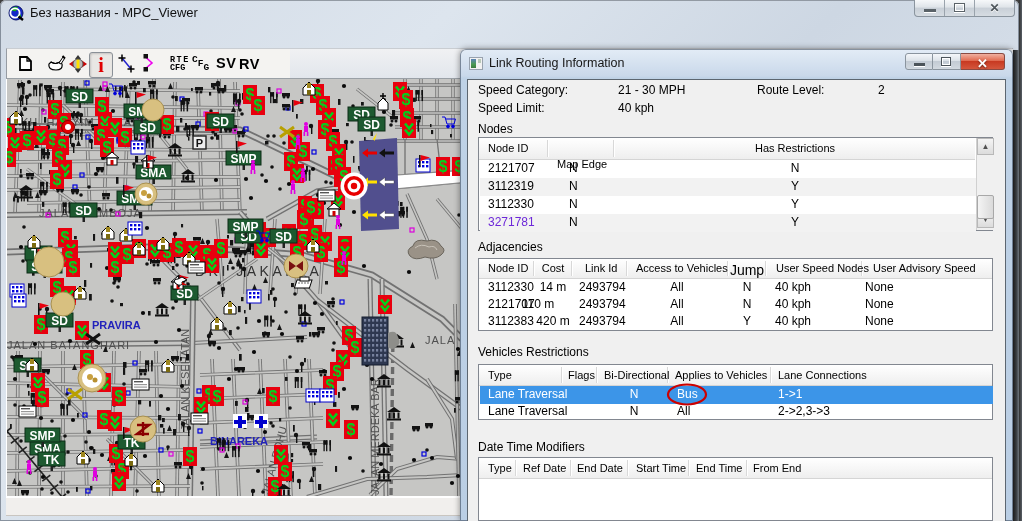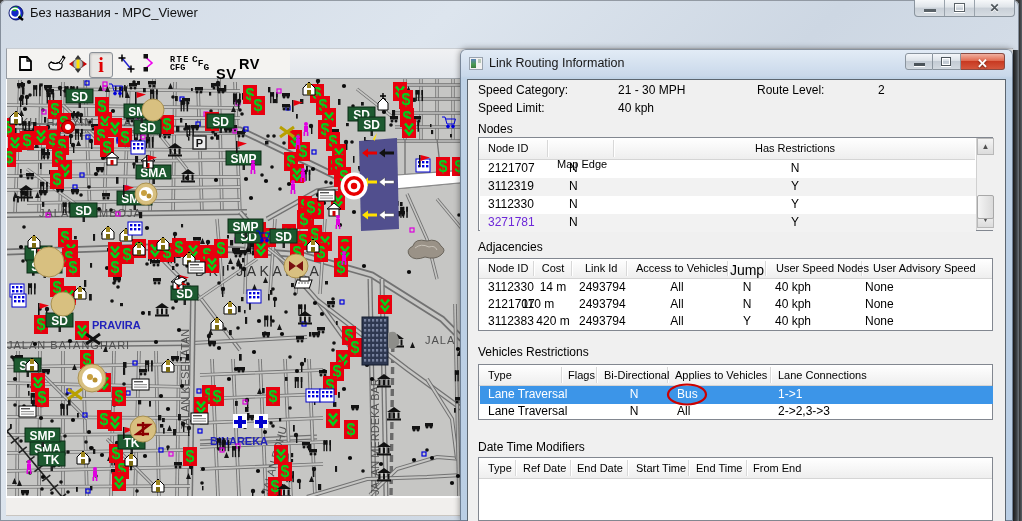--- a/index.html
+++ b/index.html
@@ -49,21 +49,21 @@
         <path d="M4 0.5 L4 7.5 M0.5 4 L7.5 4" stroke="#000" stroke-width="1.5"></path>
         <path d="M13 11.5 L13 18.5 M9.5 15 L16.5 15" stroke="#000" stroke-width="1.5"></path>
       </svg>
       <svg class="abs" style="left:134px;top:5px" width="15" height="18">
         <path d="M4.5 3 L11 9 L4.5 14.5" stroke="#ee00ee" stroke-width="1.6" fill="none"></path>
         <rect x="2.5" y="0" width="4.5" height="4.5" fill="#111"></rect>
         <rect x="2.5" y="13" width="4.5" height="4.5" fill="#111"></rect>
       </svg>
       <div class="abs" style="left:163px;top:8px;font-size:8.5px;font-weight:bold;color:#000;line-height:7.5px;font-family:'Liberation Mono',monospace"><span style="letter-spacing:1.5px">RTE</span><br>CFG</div>
       <div class="abs" style="left:185px;top:5px;font-size:9.5px;font-weight:bold;color:#000;font-family:'Liberation Mono',monospace"><span>C</span><span style="position:relative;top:4px">F</span><span style="position:relative;top:8px">G</span></div>
-      <div class="abs" style="left:209px;top:17px;font-size:14.5px;font-weight:bold;color:#000;letter-spacing:.5px">SV</div>
+      <div class="abs" style="left:209px;top:6px;font-size:14.5px;font-weight:bold;color:#000;letter-spacing:.5px">SV</div>
       <div class="abs" style="left:232px;top:7px;font-size:14.5px;font-weight:bold;color:#000;letter-spacing:.5px">RV</div>
     </div>
     <div class="abs" style="left:6px;top:79px;width:1007px;height:417px;border-left:1px solid #fff;overflow:hidden"><svg width="1005" height="417" font-family="Liberation Sans">
         <rect width="1005" height="417" fill="#c6c6c4"></rect>
         <path d="M13,1 L8,136" stroke="#727272" stroke-width="3.6" fill="none"></path>
         <path d="M13,1 L8,136" stroke="#c6c6c4" stroke-width="1.8" fill="none"></path>
         <path d="M34,4 L32,136" stroke="#727272" stroke-width="3.6" fill="none"></path>
         <path d="M34,4 L32,136" stroke="#c6c6c4" stroke-width="1.8" fill="none"></path>
         <path d="M56,3 L53,136" stroke="#727272" stroke-width="3.6" fill="none"></path>
         <path d="M56,3 L53,136" stroke="#c6c6c4" stroke-width="1.8" fill="none"></path>

